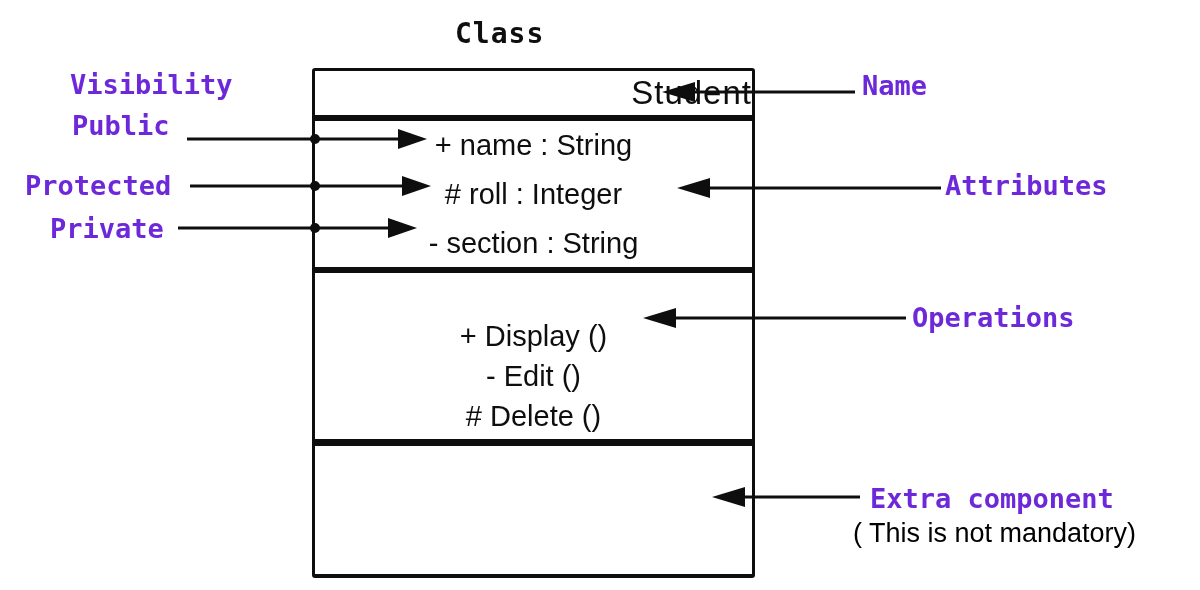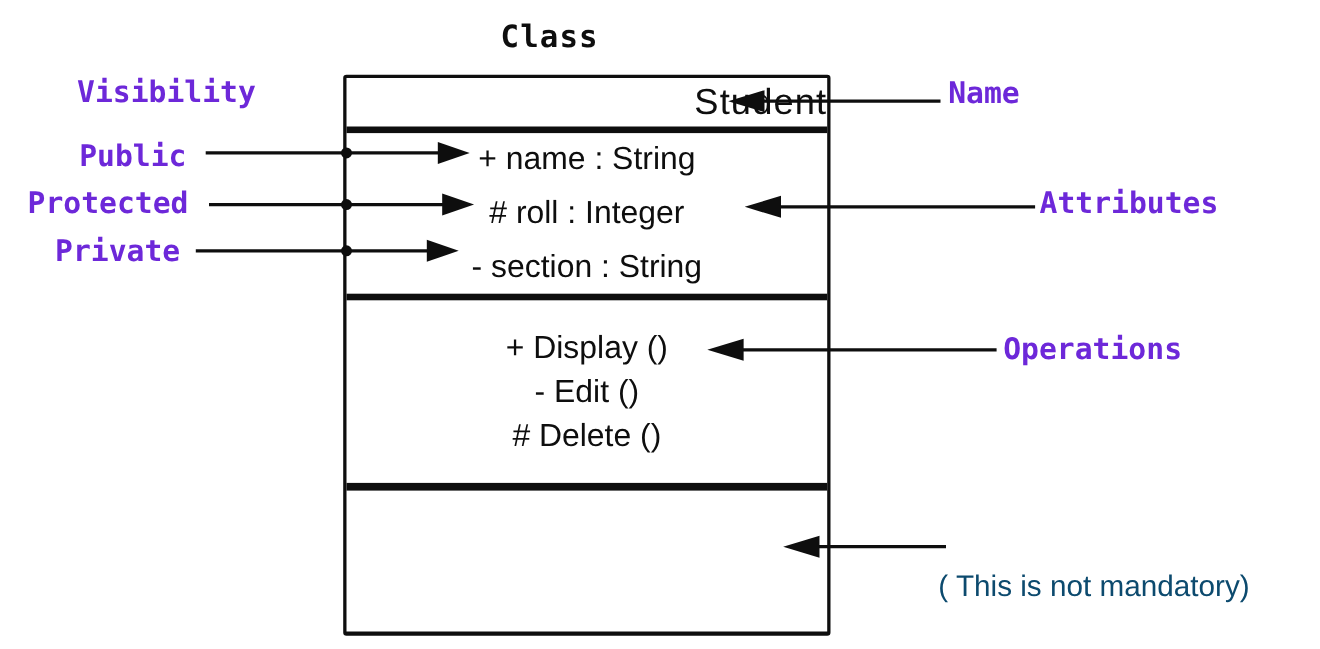--- a/index.html
+++ b/index.html
@@ -24,21 +24,21 @@
     font-size: 27px;
     line-height: 28px;
     white-space: nowrap;
     color: #6d28d9;
   }
   .sans-note {
     position: absolute;
     font-size: 27px;
     line-height: 28px;
     white-space: nowrap;
-    color: #0c4a6e;
+    color: #000000;
   }
   
   .class-box {
     position: absolute;
     left: 312px;
     top: 68px;
     width: 443px;
     height: 510px;
     box-sizing: border-box;
     border: 3px solid #0e0e0e;
@@ -64,21 +64,21 @@
     border-bottom: 6px solid #0e0e0e;
     display: flex;
     flex-direction: column;
     justify-content: space-around;
   }
   .compartment-operations {
     height: 173px;
     border-bottom: 7px solid #0e0e0e;
     display: flex;
     flex-direction: column;
-    justify-content: center;
+    justify-content: flex-end;
     padding: 3px 0;
     box-sizing: border-box;
   }
   .compartment-responsibilities {
     padding-top: 9px;
   }
   .member-row {
     text-align: center;
     font-size: 29px;
     line-height: 40px;
@@ -110,27 +110,28 @@
   }
 </style>
 </head>
 <body>
 
 <div class="canvas">
 
   <div class="title-label">Class</div>
 
   <div class="mono-label" style="left:70px; top:71px;">Visibility</div>
-  <div class="mono-label" style="left:72px; top:129px;">Public</div>
+  <div class="mono-label" style="left:72px; top:112px;">Public</div>
   <div class="mono-label" style="left:25px; top:172px;">Protected</div>
   <div class="mono-label" style="left:50px; top:215px;">Private</div>
 
   <div class="mono-label" style="left:862px; top:72px;">Name</div>
   <div class="mono-label" style="left:945px; top:172px;">Attributes</div>
   <div class="mono-label" style="left:912px; top:304px;">Operations</div>
+  <div class="mono-label" style="left:870px; top:485px;">Extra component</div>
   <div class="sans-note" style="left:853px; top:519px;">( This is not mandatory)</div>
 
   <div class="class-box">
     <div class="compartment compartment-name">
       <span>Student</span>
     </div>
     <div class="compartment compartment-attributes">
       <div class="member-row">+ name : String</div>
       <div class="member-row"># roll : Integer</div>
       <div class="member-row">- section : String</div>

